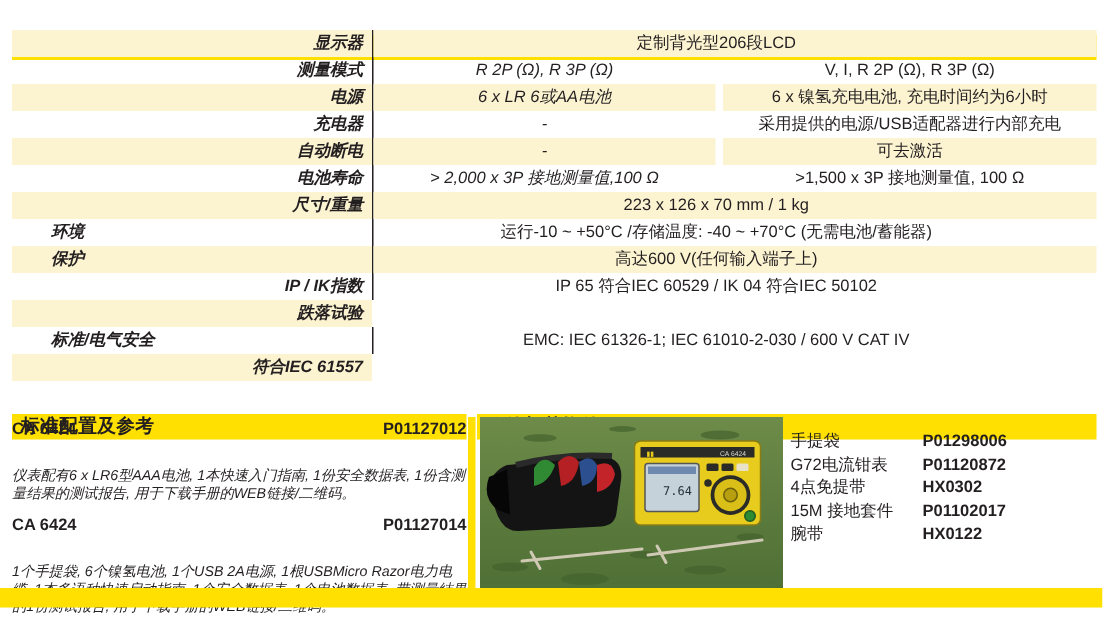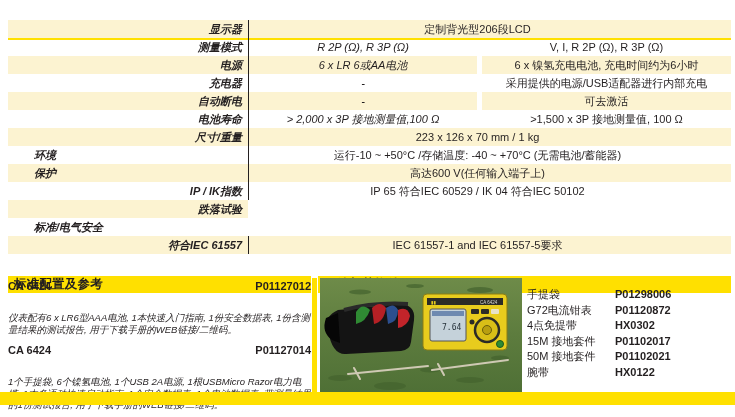--- a/index.html
+++ b/index.html
@@ -120,26 +120,26 @@
     <div class="label">IP / IK指数</div>
     <div class="vals">
         <div class="full">IP 65 符合IEC 60529 / IK 04 符合IEC 50102</div>
       </div>
   </div>
   <div class="row shaded">
     <div class="label">跌落试验</div>
   </div>
   <div class="row">
     <div class="label left">标准/电气安全</div>
+    <div class="vals">
+        <div class="full">EMC: IEC 61326-1; IEC 61010-2-030 / 600 V CAT IV</div>
+      </div>
   </div>
   <div class="row shaded">
     <div class="label">符合IEC 61557</div>
-    <div class="vals">
-        <div class="full">IEC 61557-1 and IEC 61557-5要求</div>
-      </div>
   </div>
 </div>
 
 <div class="hbar" id="config-header">标准配置及参考</div>
 <div class="hbar" id="accessories-header">配件与替换件</div>
 
 <div id="config-area">
   <div class="cfg-block">
     <div class="cfg-head">
       <span>CA 6424</span>
@@ -221,22 +221,18 @@
   </div>
   <div class="acc-row">
     <span class="acc-name">4点免提带</span>
     <span class="acc-part">HX0302</span>
   </div>
   <div class="acc-row">
     <span class="acc-name">15M 接地套件</span>
     <span class="acc-part">P01102017</span>
   </div>
   <div class="acc-row">
-    <span class="acc-name">50M 接地套件</span>
-    <span class="acc-part">P01102021</span>
-  </div>
-  <div class="acc-row">
     <span class="acc-name">腕带</span>
     <span class="acc-part">HX0122</span>
   </div>
 </div>
 
 <div id="bottom-bar"></div>
 
 </body></html>

